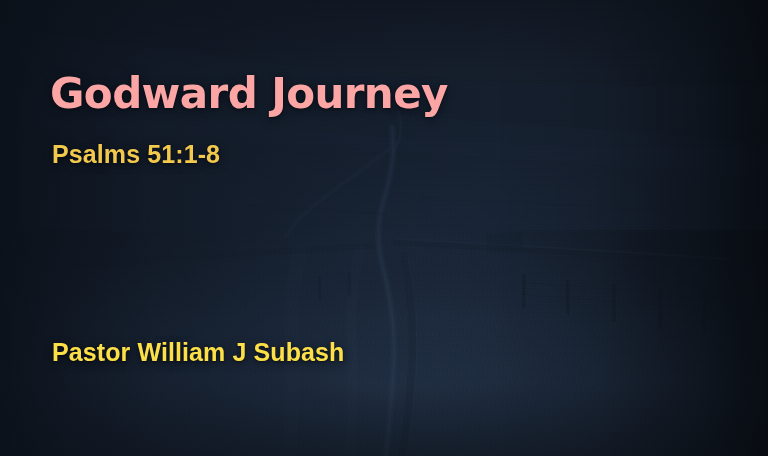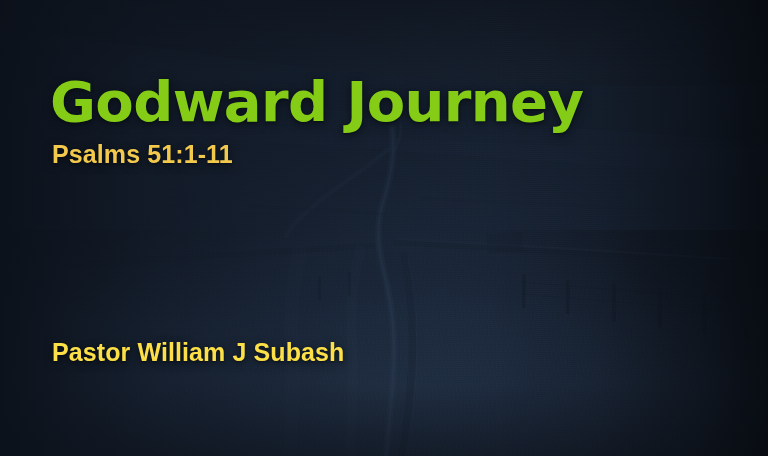--- a/index.html
+++ b/index.html
@@ -185,25 +185,25 @@
     position: absolute;
     inset: 0;
   }
 
   .title {
     position: absolute;
     left: 50px;
     top: 72px;
     margin: 0;
     font-family: "DejaVu Sans", sans-serif;
-    font-size: 56px;
+    font-size: 42px;
     font-weight: 700;
     line-height: 1.06;
     letter-spacing: -0.6px;
-    color: #84cc16;
+    color: #fca5a5;
     white-space: nowrap;
     text-shadow: 0 2px 10px rgba(5,9,14,0.60), 0 1px 2px rgba(5,9,14,0.45);
   }
 
   .subtitle {
     position: absolute;
     left: 52px;
     top: 140px;
     margin: 0;
     font-family: "Liberation Sans", sans-serif;
@@ -309,18 +309,18 @@
 
   <div class="bg-layer bg-grass"></div>
   <div class="bg-layer bg-tint"></div>
   <div class="bg-layer bg-grain"></div>
   <div class="bg-layer bg-vignette"></div>
   <div class="bg-layer bg-scrim"></div>
 
   <div class="content">
     <h1 class="title">Godward Journey</h1>
 
-    <p class="subtitle">Psalms 51:1-11</p>
+    <p class="subtitle">Psalms 51:1-8</p>
 
     <p class="presenter">Pastor William J Subash</p>
   </div>
 
 </div>
 
 </body></html>

